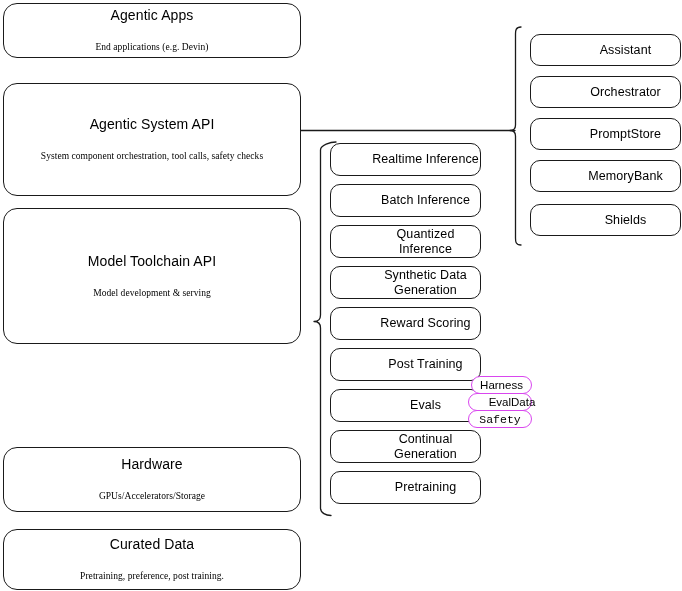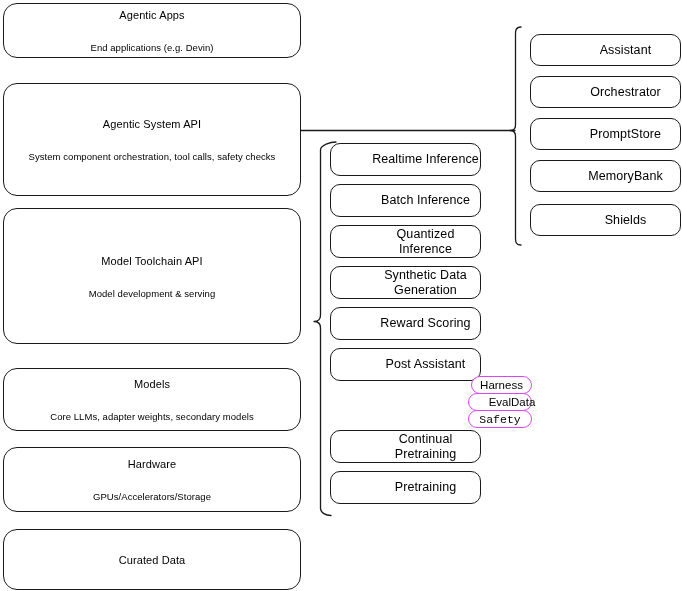--- a/index.html
+++ b/index.html
@@ -21,29 +21,30 @@
     border: 1px solid #1a1a1a;
     background: #ffffff;
     display: flex;
     flex-direction: column;
     align-items: center;
     justify-content: center;
     text-align: center;
     color: #000000;
   }
   .box .title {
-    font-size: 11px;
+    font-size: 14px;
     line-height: 16px;
     letter-spacing: 0.1px;
   }
   .box .subtitle {
     font-size: 9.5px;
     line-height: 13px;
     margin-top: 18px;
     letter-spacing: 0.05px;
+    font-family: Liberation Serif, serif;
   }
   
   .layer-card {
     left: 3px;
     width: 298px;
     border-radius: 14px;
   }
   
   .item-box {
     border-radius: 10px;
@@ -100,32 +101,29 @@
   <div class="box layer-card" style="top:83px;height:113px;">
     <div class="title">Agentic System API</div>
     <div class="subtitle">System component orchestration, tool calls, safety checks</div>
   </div>
 
   <div class="box layer-card" style="top:208px;height:136px;">
     <div class="title">Model Toolchain API</div>
     <div class="subtitle">Model development &amp; serving</div>
   </div>
 
-  <div class="box layer-card" style="top:368px;height:63px;">
-    <div class="title">Models</div>
-    <div class="subtitle">Core LLMs, adapter weights, secondary models</div>
-  </div>
 
   <div class="box layer-card" style="top:447px;height:65px;">
     <div class="title">Hardware</div>
     <div class="subtitle">GPUs/Accelerators/Storage</div>
   </div>
 
   <div class="box layer-card" style="top:529px;height:61px;">
     <div class="title">Curated Data</div>
+    <div class="subtitle">Pretraining, preference, post training.</div>
   </div>
 
   <svg id="connectors" viewBox="0 0 682 591" xmlns="http://www.w3.org/2000/svg">
     <g fill="none" stroke="#1a1a1a" stroke-width="1.3" stroke-linecap="round" stroke-linejoin="round">
 
       <path d="M 301 130.5 L 515 130.5"></path>
 
       <path d="M 521 27
                C 515.5 27 515.5 31 515.5 34
                L 515.5 125
@@ -153,24 +151,27 @@
   <div class="box item-box mid-box" style="top:184px;">
     <div class="title">Batch Inference</div>
   </div>
   <div class="box item-box mid-box" style="top:266px;">
     <div class="title">Synthetic Data Generation</div>
   </div>
   <div class="box item-box mid-box" style="top:307px;">
     <div class="title">Reward Scoring</div>
   </div>
   <div class="box item-box mid-box" style="top:348px;">
-    <div class="title">Post Assistant</div>
+    <div class="title">Post Training</div>
+  </div>
+  <div class="box item-box mid-box" style="top:389px;">
+    <div class="title">Evals</div>
   </div>
   <div class="box item-box mid-box" style="top:430px;">
-    <div class="title">Continual Pretraining</div>
+    <div class="title">Continual Generation</div>
   </div>
   <div class="box item-box mid-box" style="top:471px;">
     <div class="title">Pretraining</div>
   </div>
 
   <div class="pill" style="left:471px;top:376px;width:61px;height:18px;">
     <span>Harness</span>
   </div>
   <div class="pill" style="left:468px;top:393px;width:64px;height:18px;padding-left:24px;">
     <span>EvalData</span>

